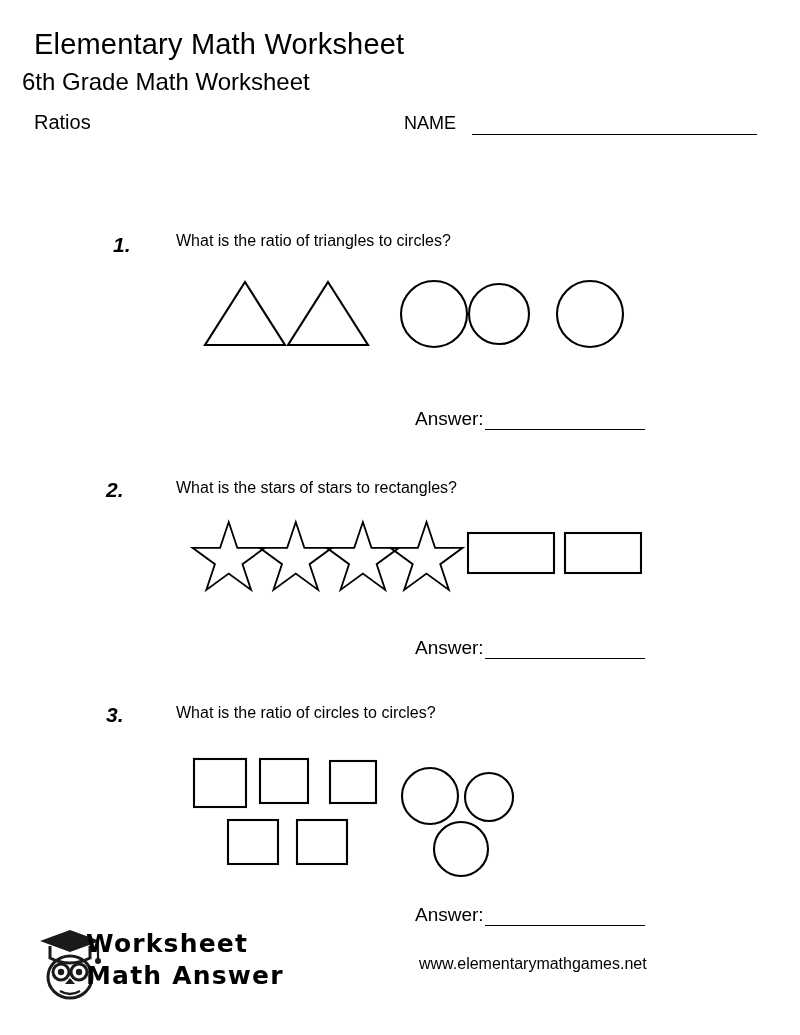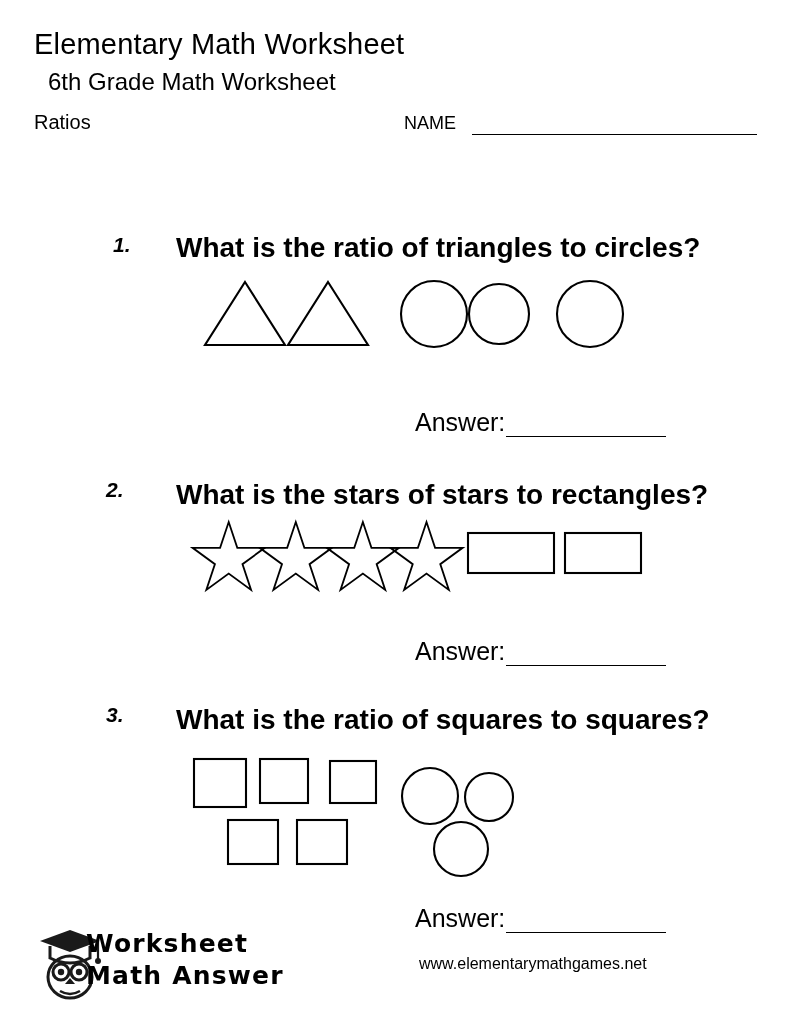--- a/index.html
+++ b/index.html
@@ -24,21 +24,21 @@
   .title {
     position: absolute;
     left: 34px;
     top: 28px;
     font-size: 29px;
     letter-spacing: 0.2px;
     white-space: nowrap;
   }
   .subtitle {
     position: absolute;
-    left: 48px;
+    left: 22px;
     top: 68px;
     font-size: 24px;
     white-space: nowrap;
   }
   .topic {
     position: absolute;
     left: 34px;
     top: 111px;
     font-size: 20px;
   }
@@ -58,27 +58,26 @@
   }
   
   .problem-number {
     position: absolute;
     font-size: 21px;
     font-weight: bold;
     font-style: italic;
   }
   .problem-text {
     position: absolute;
-    font-size: 28px;
-    white-space: nowrap;
-    font-weight: bold;
+    font-size: 16px;
+    white-space: nowrap;
   }
   .answer-row {
     position: absolute;
-    font-size: 25px;
+    font-size: 19px;
     white-space: nowrap;
     text-align: center;
   }
   .answer-line {
     display: inline-block;
     width: 160px;
     border-bottom: 1.6px solid #000;
     vertical-align: bottom;
     height: 16px;
     margin-left: 1px;
@@ -172,21 +171,21 @@
       <rect class="stroke" x="278" y="17" width="86" height="40"></rect>
       <rect class="stroke" x="375" y="17" width="76" height="40"></rect>
     </svg>
   </div>
 
   <div class="answer-row" style="left:415px; top:637px;">
     <span>Answer:</span><span class="answer-line"></span>
   </div>
 
   <div class="problem-number" style="left:106px; top:703px;">3.</div>
-  <div class="problem-text" style="left:176px; top:704px;">What is the ratio of squares to squares?</div>
+  <div class="problem-text" style="left:176px; top:704px;">What is the ratio of circles to circles?</div>
 
   <div class="shapes" style="left:190px; top:752px;">
     <svg width="340" height="135" viewBox="0 0 340 135">
 
       <rect class="stroke" x="4" y="7" width="52" height="48"></rect>
       <rect class="stroke" x="70" y="7" width="48" height="44"></rect>
       <rect class="stroke" x="140" y="9" width="46" height="42"></rect>
 
       <rect class="stroke" x="38" y="68" width="50" height="44"></rect>
       <rect class="stroke" x="107" y="68" width="50" height="44"></rect>

